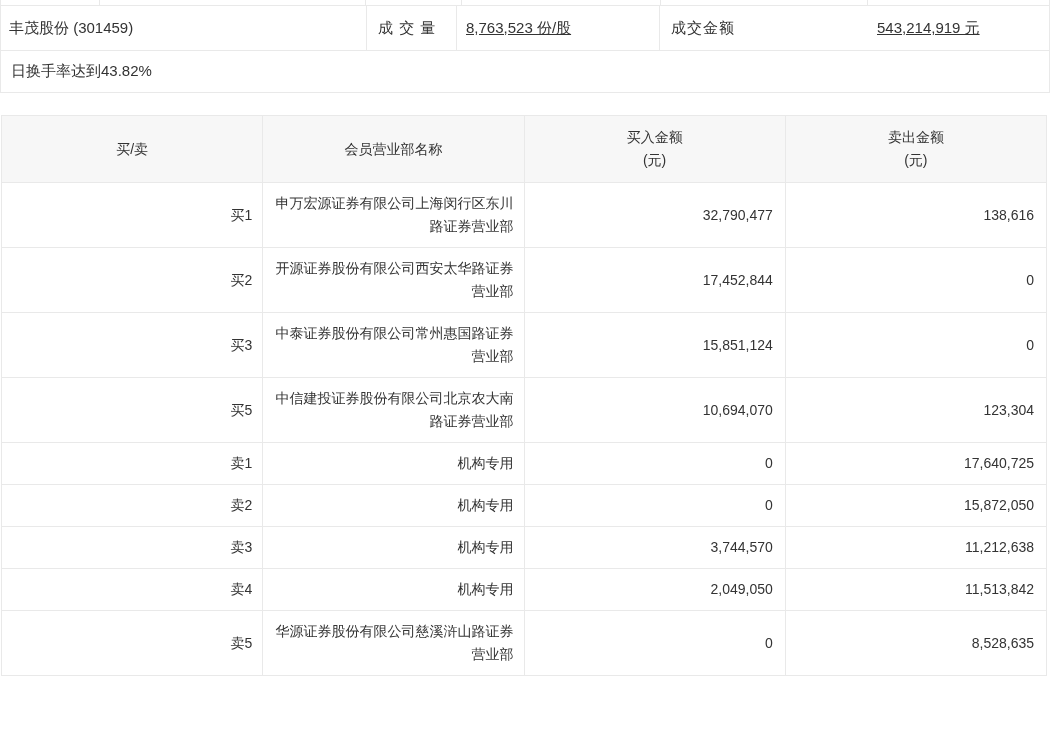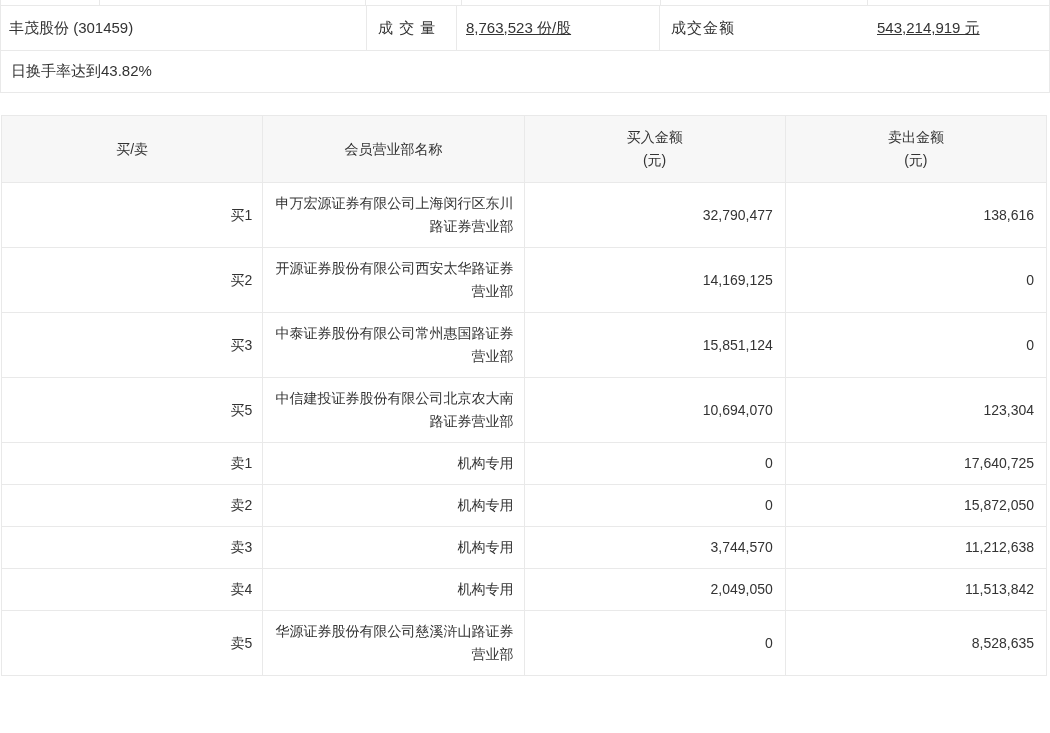--- a/index.html
+++ b/index.html
@@ -134,21 +134,21 @@
     <tbody>
         <tr>
     <td class="side">买1</td>
     <td class="branch">申万宏源证券有限公司上海闵行区东川路证券营业部</td>
     <td class="num">32,790,477</td>
     <td class="num">138,616</td>
   </tr>
         <tr>
     <td class="side">买2</td>
     <td class="branch">开源证券股份有限公司西安太华路证券营业部</td>
-    <td class="num">14,169,125</td>
+    <td class="num">17,452,844</td>
     <td class="num">0</td>
   </tr>
         <tr>
     <td class="side">买3</td>
     <td class="branch">中泰证券股份有限公司常州惠国路证券营业部</td>
     <td class="num">15,851,124</td>
     <td class="num">0</td>
   </tr>
         <tr>
     <td class="side">买5</td>

